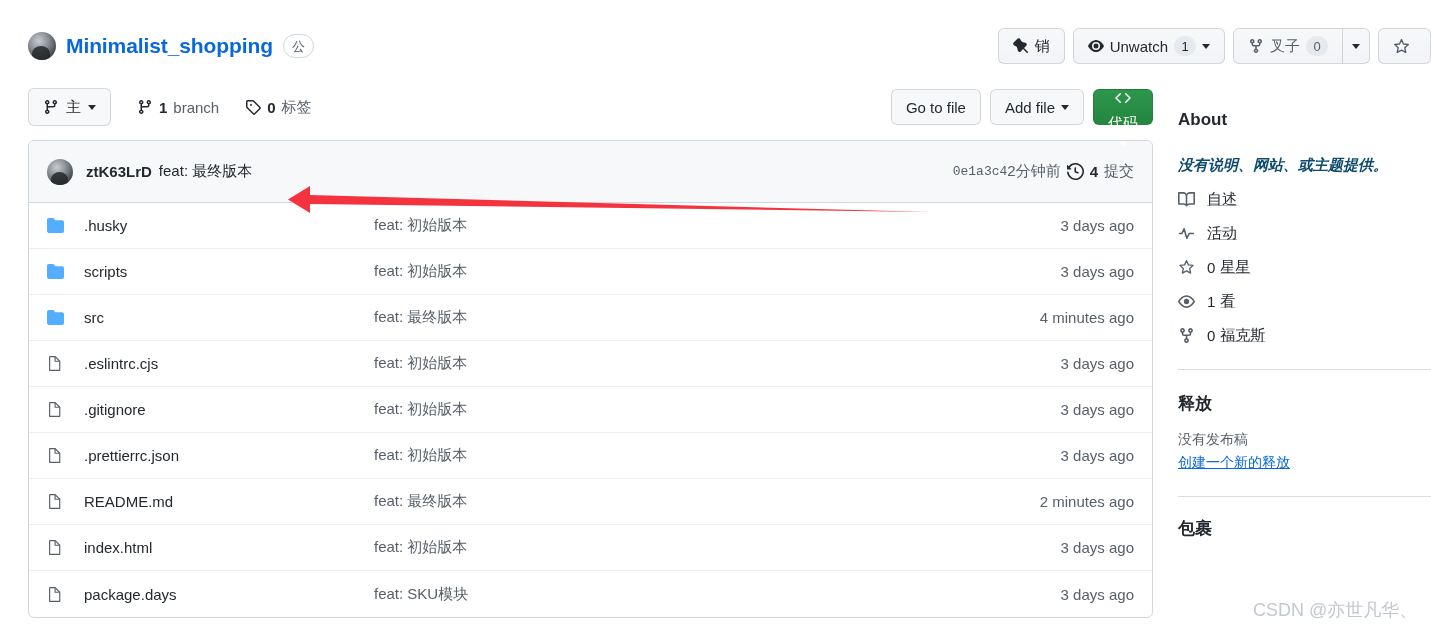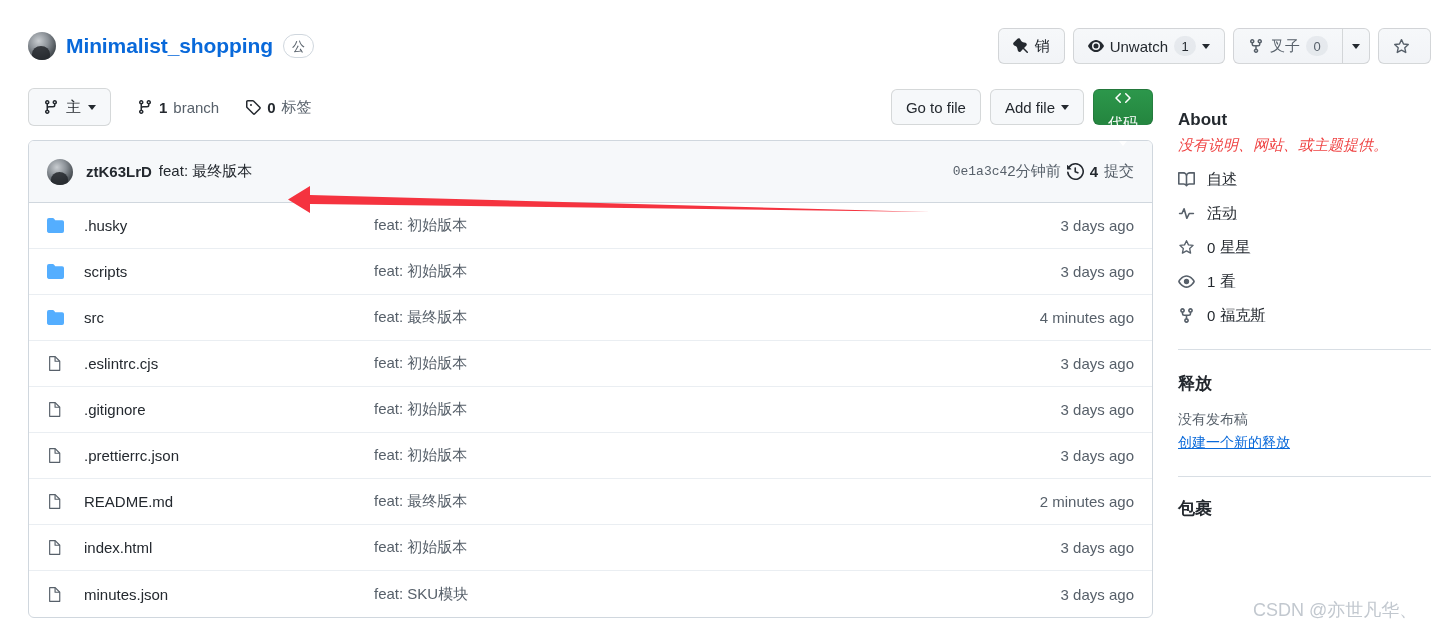--- a/index.html
+++ b/index.html
@@ -139,22 +139,22 @@
   }
   .frow:last-child { border-bottom: none; }
   .fname { font-size: 15px; color: #24292f; margin-left: 20px; width: 290px; }
   .fmsg { font-size: 15px; color: #57606a; flex: 1; }
   .ftime { font-size: 15px; color: #57606a; text-align: right; white-space: nowrap; }
 
   
   .sidebar { position: absolute; left: 1178px; top: 0; width: 253px; }
   .side-h { font-size: 17px; font-weight: 700; color: #24292f; margin-top: 28px; }
   .side-desc {
-    font-size: 15px; color: #ef4444; font-style: italic;
-    margin-top: 6px; white-space: nowrap;
+    font-size: 15px; color: #0c4a6e; font-style: italic;
+    margin-top: 26px; white-space: nowrap; font-weight: bold;
   }
   .side-link {
     display: flex; align-items: center; gap: 12px;
     margin-top: 15px; font-size: 15px; color: #24292f; cursor: pointer;
   }
   .side-link .lbl { text-decoration: underline; text-decoration-color: rgba(87,96,106,.45); }
   .side-link b { font-weight: 400; }
   .side-div { border-top: 1px solid #d8dee4; margin-top: 24px; }
   .rel-none { font-size: 14px; color: #57606a; margin-top: 16px; }
   .rel-create {
@@ -393,21 +393,21 @@
           <span class="fmsg">feat: 初始版本</span>
           <span class="ftime">3 days ago</span>
         </div>
         <div class="frow">
           <span class="ico">
               <svg width="17" height="17" viewBox="0 0 16 16" fill="none" stroke="#57606a" stroke-width="1.1">
                 <path d="M2.5 1.6h5.2l4.3 4.3v8.5H2.5V1.6Z" stroke-linejoin="round"></path>
                 <path d="M7.6 1.7v4.2h4.3" stroke-linejoin="round"></path>
               </svg>
             </span>
-          <span class="fname">minutes.json</span>
+          <span class="fname">package.days</span>
           <span class="fmsg">feat: SKU模块</span>
           <span class="ftime">3 days ago</span>
         </div>
       </div>
     </div>
 
     <div class="sidebar">
       <div class="side-h">About</div>
       <div class="side-desc">没有说明、网站、或主题提供。</div>
 

